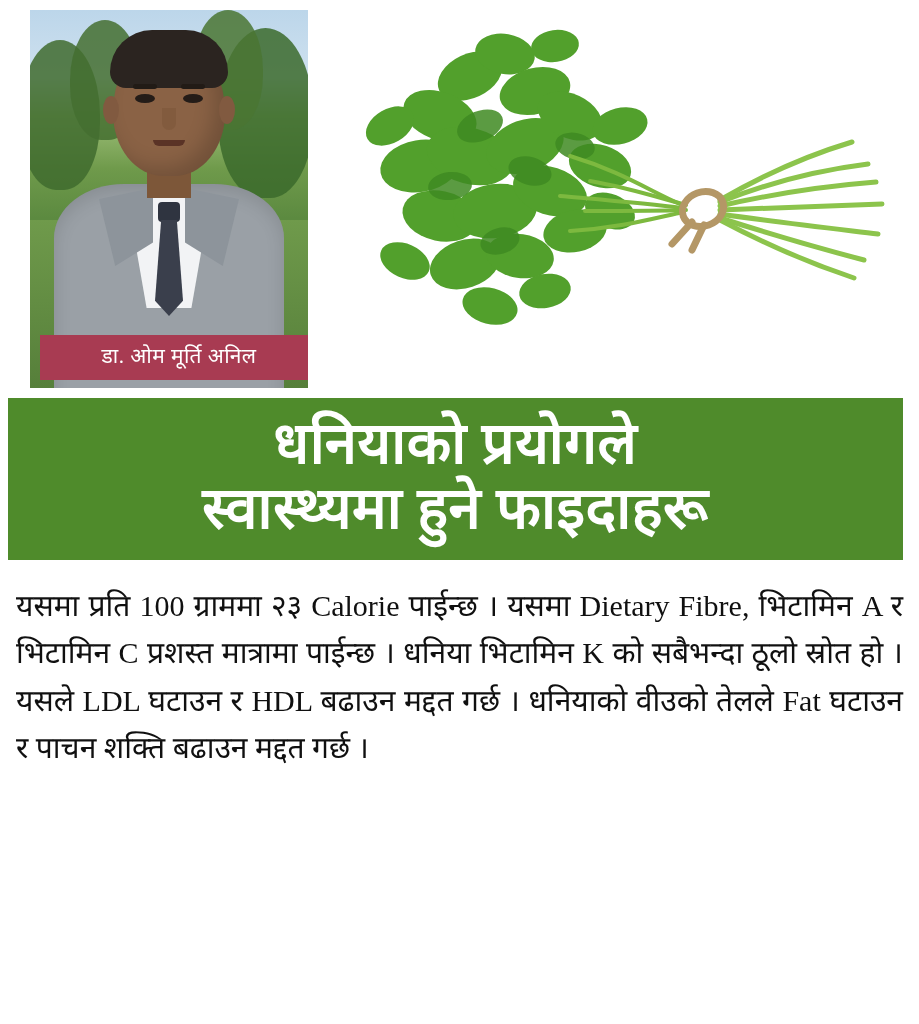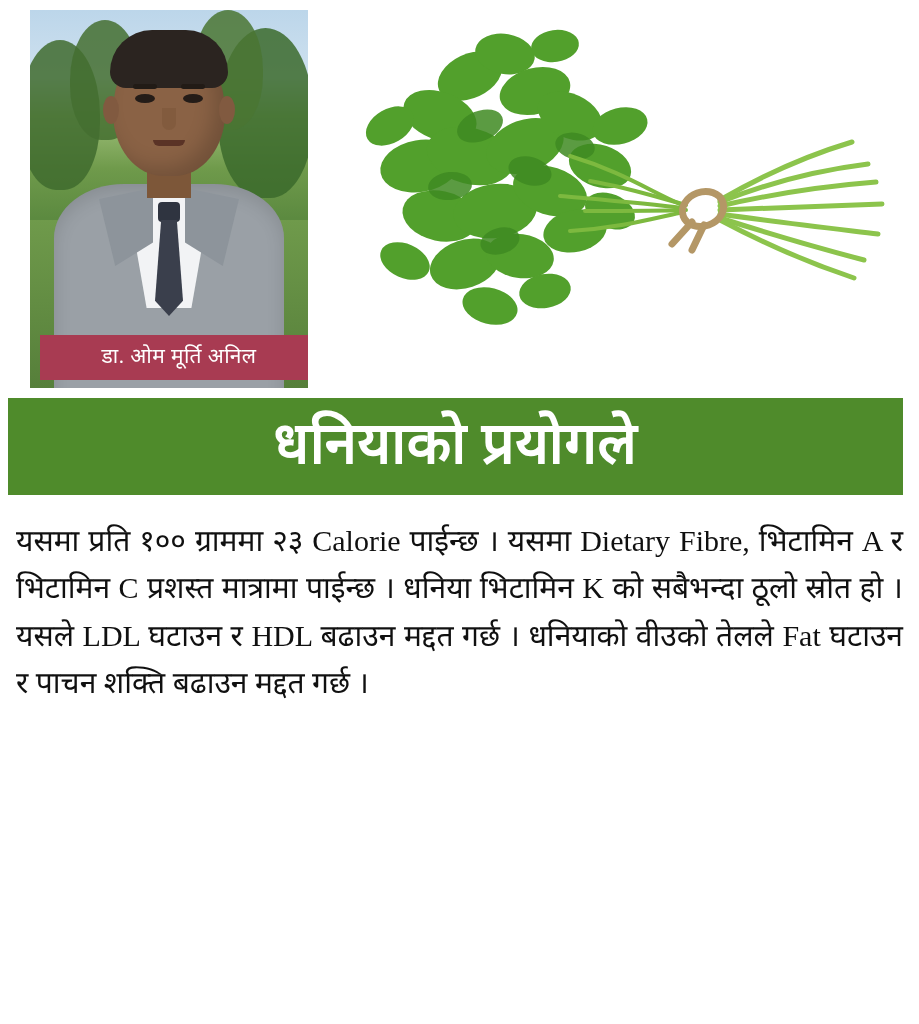--- a/index.html
+++ b/index.html
@@ -352,19 +352,20 @@
           <ellipse cx="383" cy="203" rx="21" ry="17" transform="rotate(-20 383 203)"></ellipse>
           <path d="M372 216 L 352 238"></path>
           <path d="M384 219 L 372 244"></path>
         </g>
       </svg>
     </div>
   </div>
 
   <div class="title-banner">
     <span class="title-line">धनियाको प्रयोगले</span>
+    <span class="title-line">स्वास्थ्यमा हुने फाइदाहरू</span>
   </div>
 
   <div class="body-text">
-    <p>यसमा प्रति १०० ग्राममा २३ Calorie पाईन्छ । यसमा Dietary Fibre, भिटामिन A र भिटामिन C प्रशस्त मात्रामा पाईन्छ । धनिया भिटामिन K को सबैभन्दा ठूलो स्रोत हो । यसले LDL घटाउन र HDL बढाउन मद्दत गर्छ । धनियाको वीउको तेलले Fat घटाउन र पाचन शक्ति बढाउन मद्दत गर्छ ।</p>
+    <p>यसमा प्रति 100 ग्राममा २३ Calorie पाईन्छ । यसमा Dietary Fibre, भिटामिन A र भिटामिन C प्रशस्त मात्रामा पाईन्छ । धनिया भिटामिन K को सबैभन्दा ठूलो स्रोत हो । यसले LDL घटाउन र HDL बढाउन मद्दत गर्छ । धनियाको वीउको तेलले Fat घटाउन र पाचन शक्ति बढाउन मद्दत गर्छ ।</p>
   </div>
 
 </div>
 
 </body></html>

